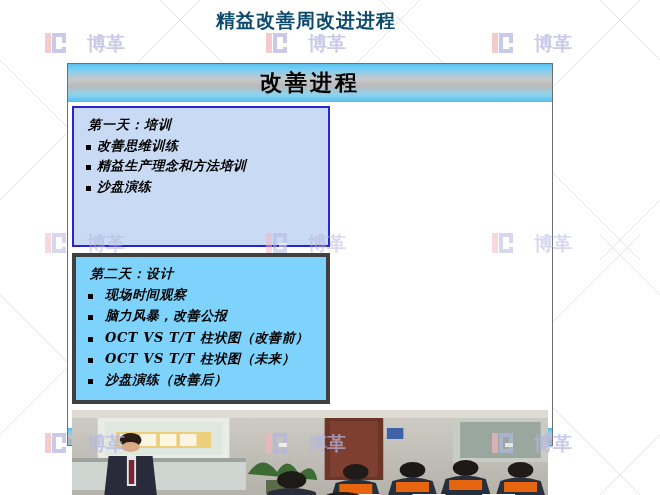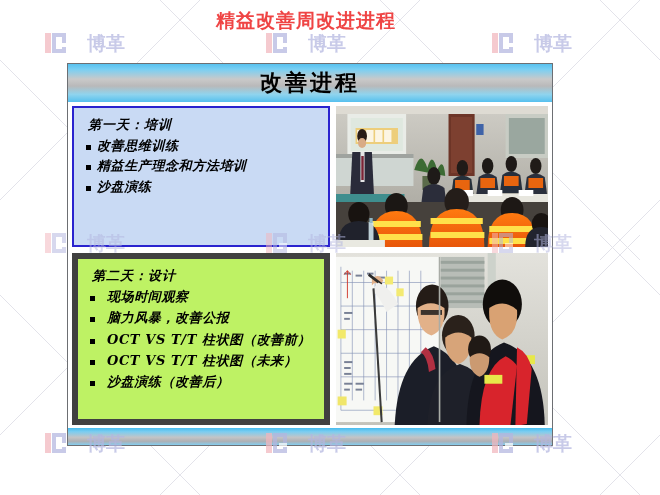--- a/index.html
+++ b/index.html
@@ -80,21 +80,21 @@
   
   .page-title {
     position: absolute;
     top: 8px;
     left: 0;
     width: 612px;
     text-align: center;
     font-family: "DejaVu Sans", sans-serif;
     font-size: 19px;
     font-weight: bold;
-    color: #ef4444;
+    color: #0c4a6e;
     z-index: 4;
     letter-spacing: 1px;
   }
 
   
   .slide {
     position: absolute;
     left: 67px;
     top: 63px;
     width: 486px;
@@ -145,20 +145,21 @@
   .slide-body {
     position: absolute;
     left: 0;
     top: 38px;
     right: 0;
     bottom: 17px;
     padding: 4px 4px 3px 4px;
     box-sizing: border-box;
     display: flex;
     gap: 6px;
+    flex-direction: column;
   }
 
   .col-left {
     width: 258px;
     flex: 0 0 258px;
     display: flex;
     flex-direction: column;
     gap: 6px;
   }
   .col-right {
@@ -174,22 +175,22 @@
     padding: 8px 10px 6px 12px;
     position: relative;
     z-index: 2;
   }
   .box-day1 {
     background: #c9daf4;
     border: 2px solid #2a23cf;
     height: 141px;
   }
   .box-day2 {
-    background: #bef264;
-    border: 6px solid #404040;
+    background: #7dd3fc;
+    border: 4px solid #404040;
     flex: 1 1 auto;
   }
   .box-title {
     font-family: "DejaVu Serif", serif;
     font-size: 13px;
     font-weight: bold;
     font-style: italic;
     color: #000;
     margin: 0 0 5px 2px;
     letter-spacing: 1px;

